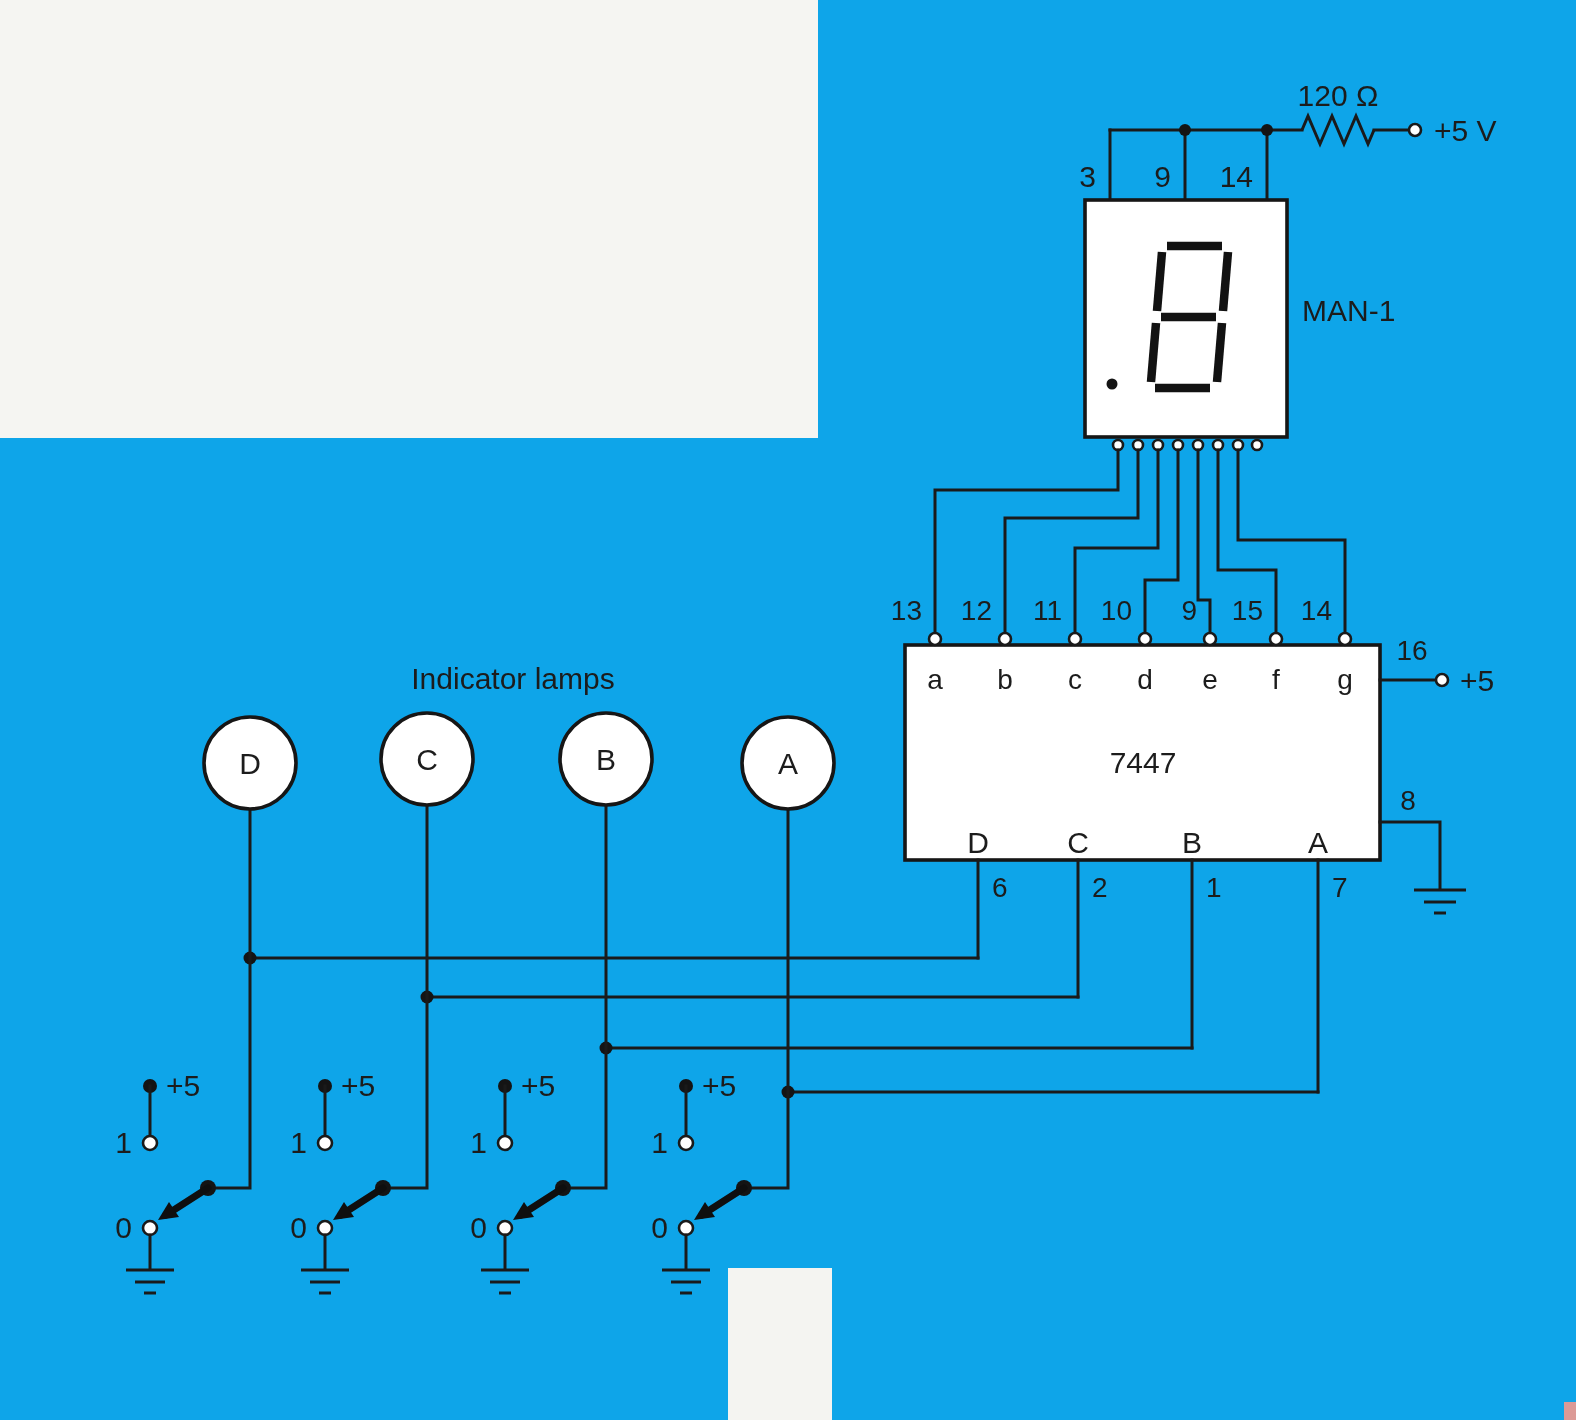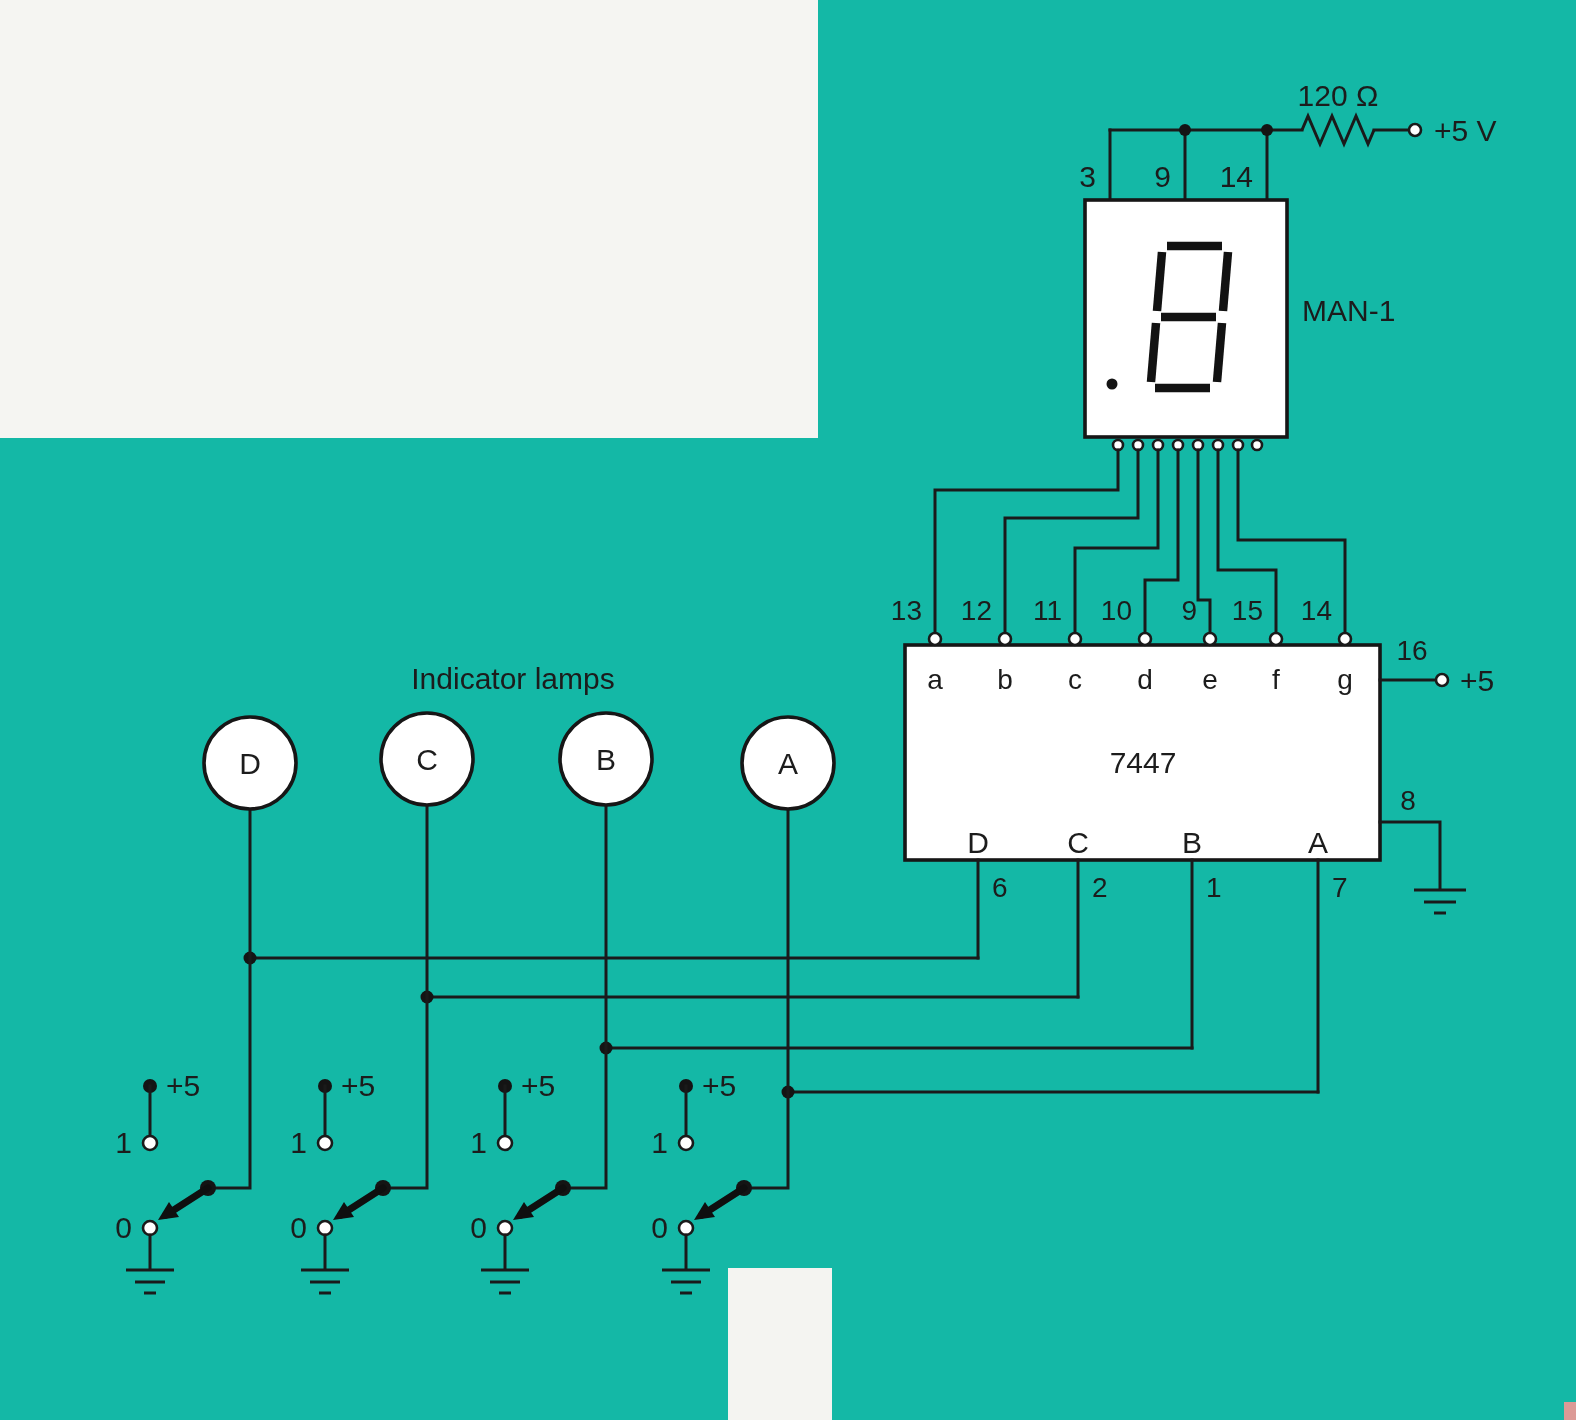--- a/index.html
+++ b/index.html
@@ -1,16 +1,16 @@
 <!DOCTYPE html>
 <html><head>
 <meta charset="utf-8">
 <style>
   html,body{margin:0;padding:0;background:#ffffff;}
-  .page{position:relative;width:1576px;height:1420px;background:#14b8a6;overflow:hidden;}
+  .page{position:relative;width:1576px;height:1420px;background:#0ea5e9;overflow:hidden;}
   svg{display:block;}
   .w{fill:none;stroke:#1a1a1a;stroke-width:3;stroke-linecap:square;}
   .wz{fill:none;stroke:#1a1a1a;stroke-width:3;stroke-linejoin:miter;}
   .box{fill:#ffffff;stroke:#161616;stroke-width:3.6;}
   .term{fill:#ffffff;stroke:#1a1a1a;stroke-width:2.6;}
   .dot{fill:#141414;stroke:none;}
   .seg{fill:none;stroke:#121212;stroke-width:8.5;stroke-linecap:butt;}
   .lever{fill:none;stroke:#0f0f0f;stroke-width:7;stroke-linecap:round;}
   .arrow{fill:#0f0f0f;stroke:none;}
   .gnd{fill:none;stroke:#1a1a1a;stroke-width:3;}

